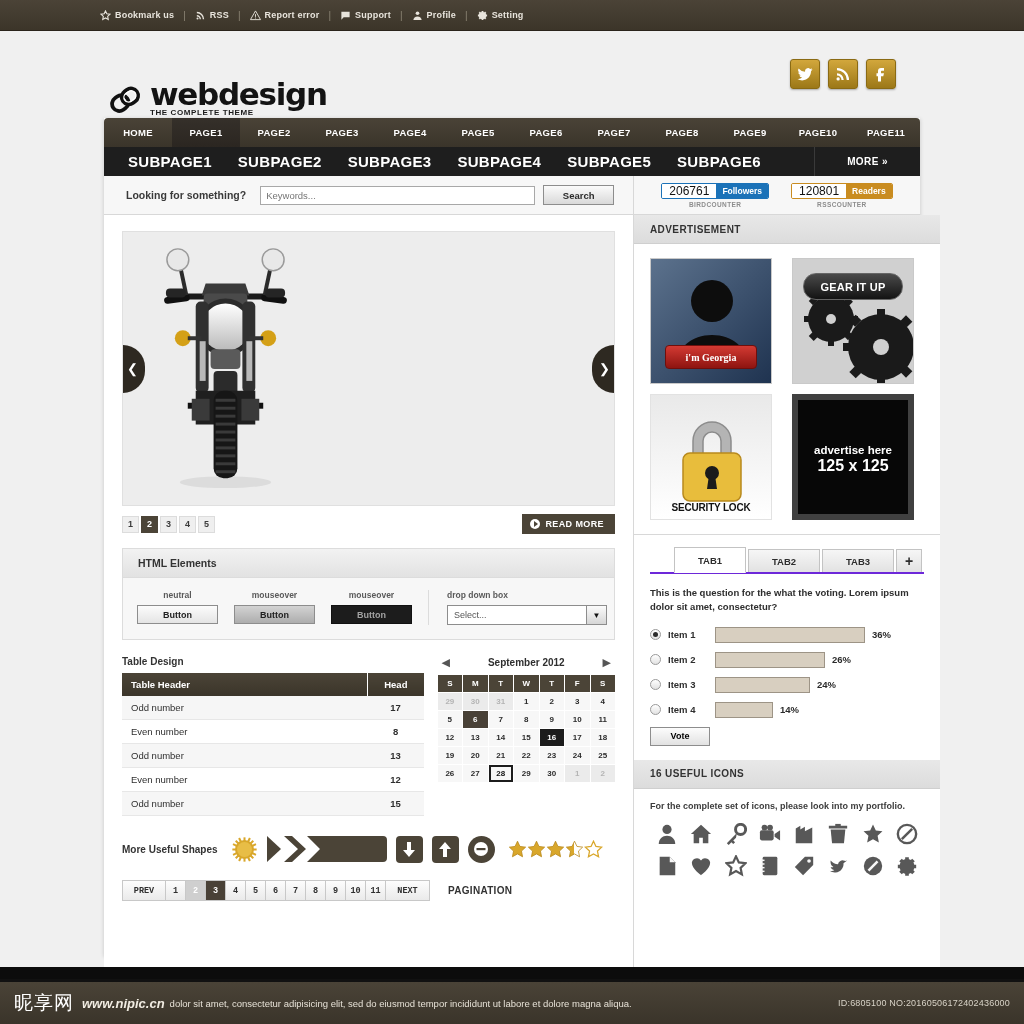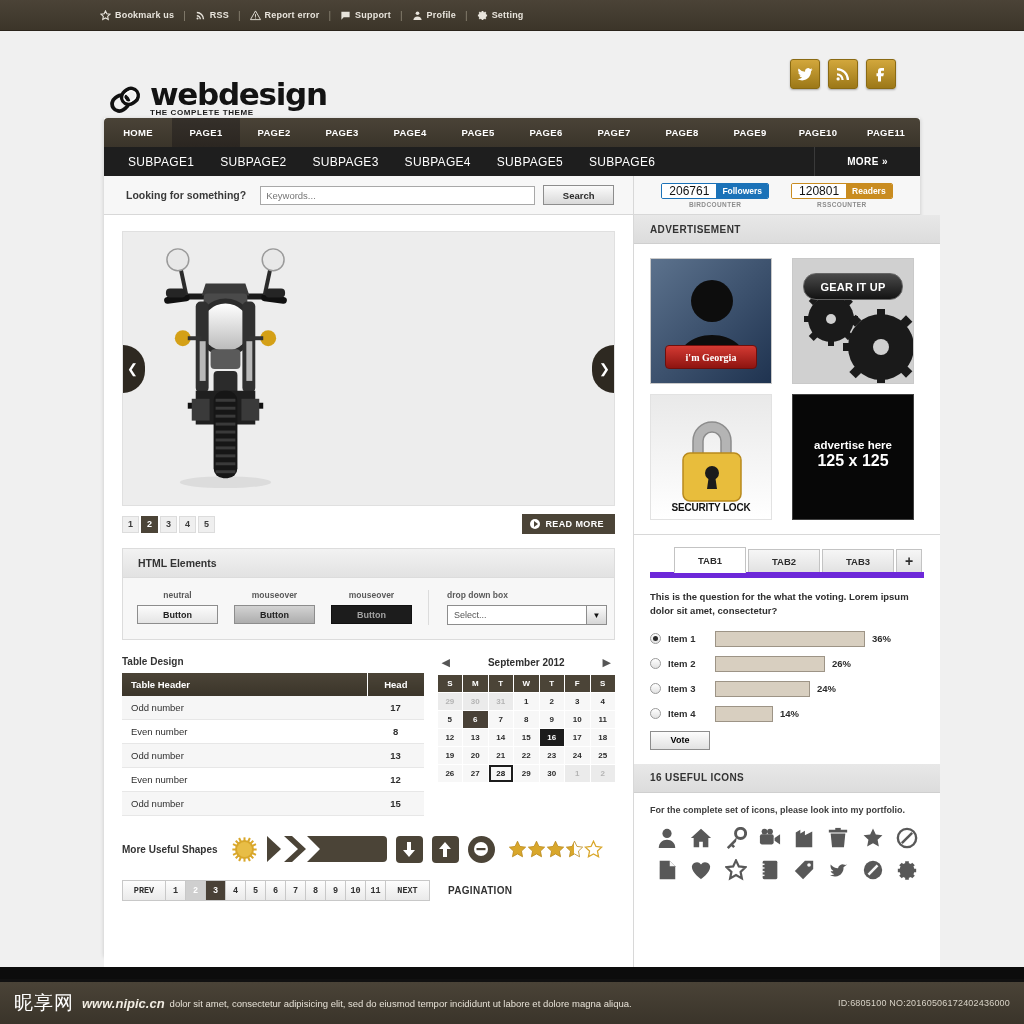--- a/index.html
+++ b/index.html
@@ -46,21 +46,21 @@
                background:#fff; box-shadow:0 1px 4px rgba(0,0,0,.18); }
 
   
   .nav-main { height:29px; background:linear-gradient(#4a4337,#3a342a); display:flex;
               border-top-left-radius:4px; border-top-right-radius:4px; overflow:hidden;}
   .nav-main a { flex:1; display:flex; align-items:center; justify-content:center;
       color:#fff; font-size:9.5px; font-weight:bold; letter-spacing:.3px; text-decoration:none;}
   .nav-main a.active { background:linear-gradient(#35302a,#2b2621); }
   .nav-sub { height:29px; background:#1e1e1e; display:flex; align-items:center;
              padding-left:24px; position:relative; }
-  .nav-sub a { color:#fff; font-size:12px; font-weight:normal; letter-spacing:.3px;
+  .nav-sub a { color:#fff; font-size:15px; font-weight:bold; letter-spacing:.3px;
                margin-right:26px; text-decoration:none; }
   .nav-more { position:absolute; right:0; top:0; height:29px; width:106px;
      border-left:1px solid #3a3a3a; display:flex; align-items:center; justify-content:center;
      color:#fff; font-size:10px; font-weight:bold; letter-spacing:.4px; }
 
   
   .searchrow { height:39px; display:flex; border-bottom:1px solid #d8d8d8; }
   .search-left { width:530px; display:flex; align-items:center; padding-left:22px;
                  border-right:1px solid #d8d8d8; background:#f7f7f7; }
   .search-label { font-size:10.5px; color:#3a3a3a; font-weight:bold; margin-right:14px; }
@@ -183,38 +183,38 @@
 
   
   .r-head { height:29px; background:linear-gradient(#e8e8e8,#dcdcdc); border-bottom:1px solid #cfcfcf;
      display:flex; align-items:center; padding-left:16px; font-size:10px; font-weight:bold;
      color:#333; letter-spacing:.4px; }
   .ads { padding:14px 16px; display:grid; grid-template-columns:1fr 1fr; gap:10px; }
   .ad { width:122px; height:126px; position:relative; overflow:hidden; }
   .ad1 { background:linear-gradient(135deg,#5c728d,#1f3350); border:1px solid #c9c9c9; }
   .ad2 { background:#d0d0d0; border:1px solid #c9c9c9; }
   .ad3 { background:linear-gradient(#e9e9e9,#ffffff); border:1px solid #e2e2e2; }
-  .ad4 { background:#070707; border:1px solid #404040; }
+  .ad4 { background:#070707; border:6px solid #404040; }
   .georgia-btn { position:absolute; bottom:14px; left:14px; right:14px; height:24px;
      background:linear-gradient(#d33a33,#8e1410); border:1px solid #6f0f0c; border-radius:4px;
      color:#fff; font-size:10px; font-weight:bold; display:flex; align-items:center;
      justify-content:center; font-family:"Liberation Serif",serif; }
   .gear-pill { position:absolute; top:14px; left:10px; width:100px; height:27px;
      border-radius:13px; background:linear-gradient(#4a4a4a,#131313); border:1px solid #666;
      color:#fff; font-size:11px; font-weight:bold; display:flex; align-items:center;
      justify-content:center; letter-spacing:.2px;}
   .lock-cap { position:absolute; bottom:6px; width:100%; text-align:center; font-size:10px;
      font-weight:bold; color:#111; letter-spacing:-.2px; }
   .ad4-txt { position:absolute; top:44px; width:100%; text-align:center; color:#fff; }
   .ad4-t1 { font-size:11.5px; font-weight:bold; }
   .ad4-t2 { font-size:16px; font-weight:bold; margin-top:1px; }
 
   
   .tabs-sec { border-top:1px solid #d8d8d8; padding:12px 16px 14px; }
-  .tabs { display:flex; align-items:flex-end; border-bottom:6px solid #6d28d9;padding-left:24px; }
+  .tabs { display:flex; align-items:flex-end; border-bottom:2px solid #6d28d9;padding-left:24px; }
   .tab { height:23px; min-width:72px; display:flex; align-items:center; justify-content:center;
      font-size:9.5px; font-weight:bold; color:#2d2d2d; background:linear-gradient(#f6f6f6,#e2e2e2);
      border:1px solid #c3c3c3; border-bottom:none; margin-right:2px; }
   .tab.on { background:#fff; height:26px; border-bottom:1px solid #fff; margin-bottom:-1px; }
   .tab.plus { min-width:26px; font-size:14px; }
   .poll-q { font-size:9.5px; font-weight:bold; color:#2e2e2e; line-height:1.5; margin:12px 0 12px; }
   .poll-item { display:flex; align-items:center; margin-bottom:9px; gap:7px; }
   .radio { width:11px; height:11px; border-radius:50%; border:1px solid #9a9a9a;
      background:linear-gradient(#fff,#e2e2e2); flex:none; position:relative; }
   .radio.on::after { content:""; position:absolute; inset:2px; border-radius:50%; background:#2b2b2b; }

